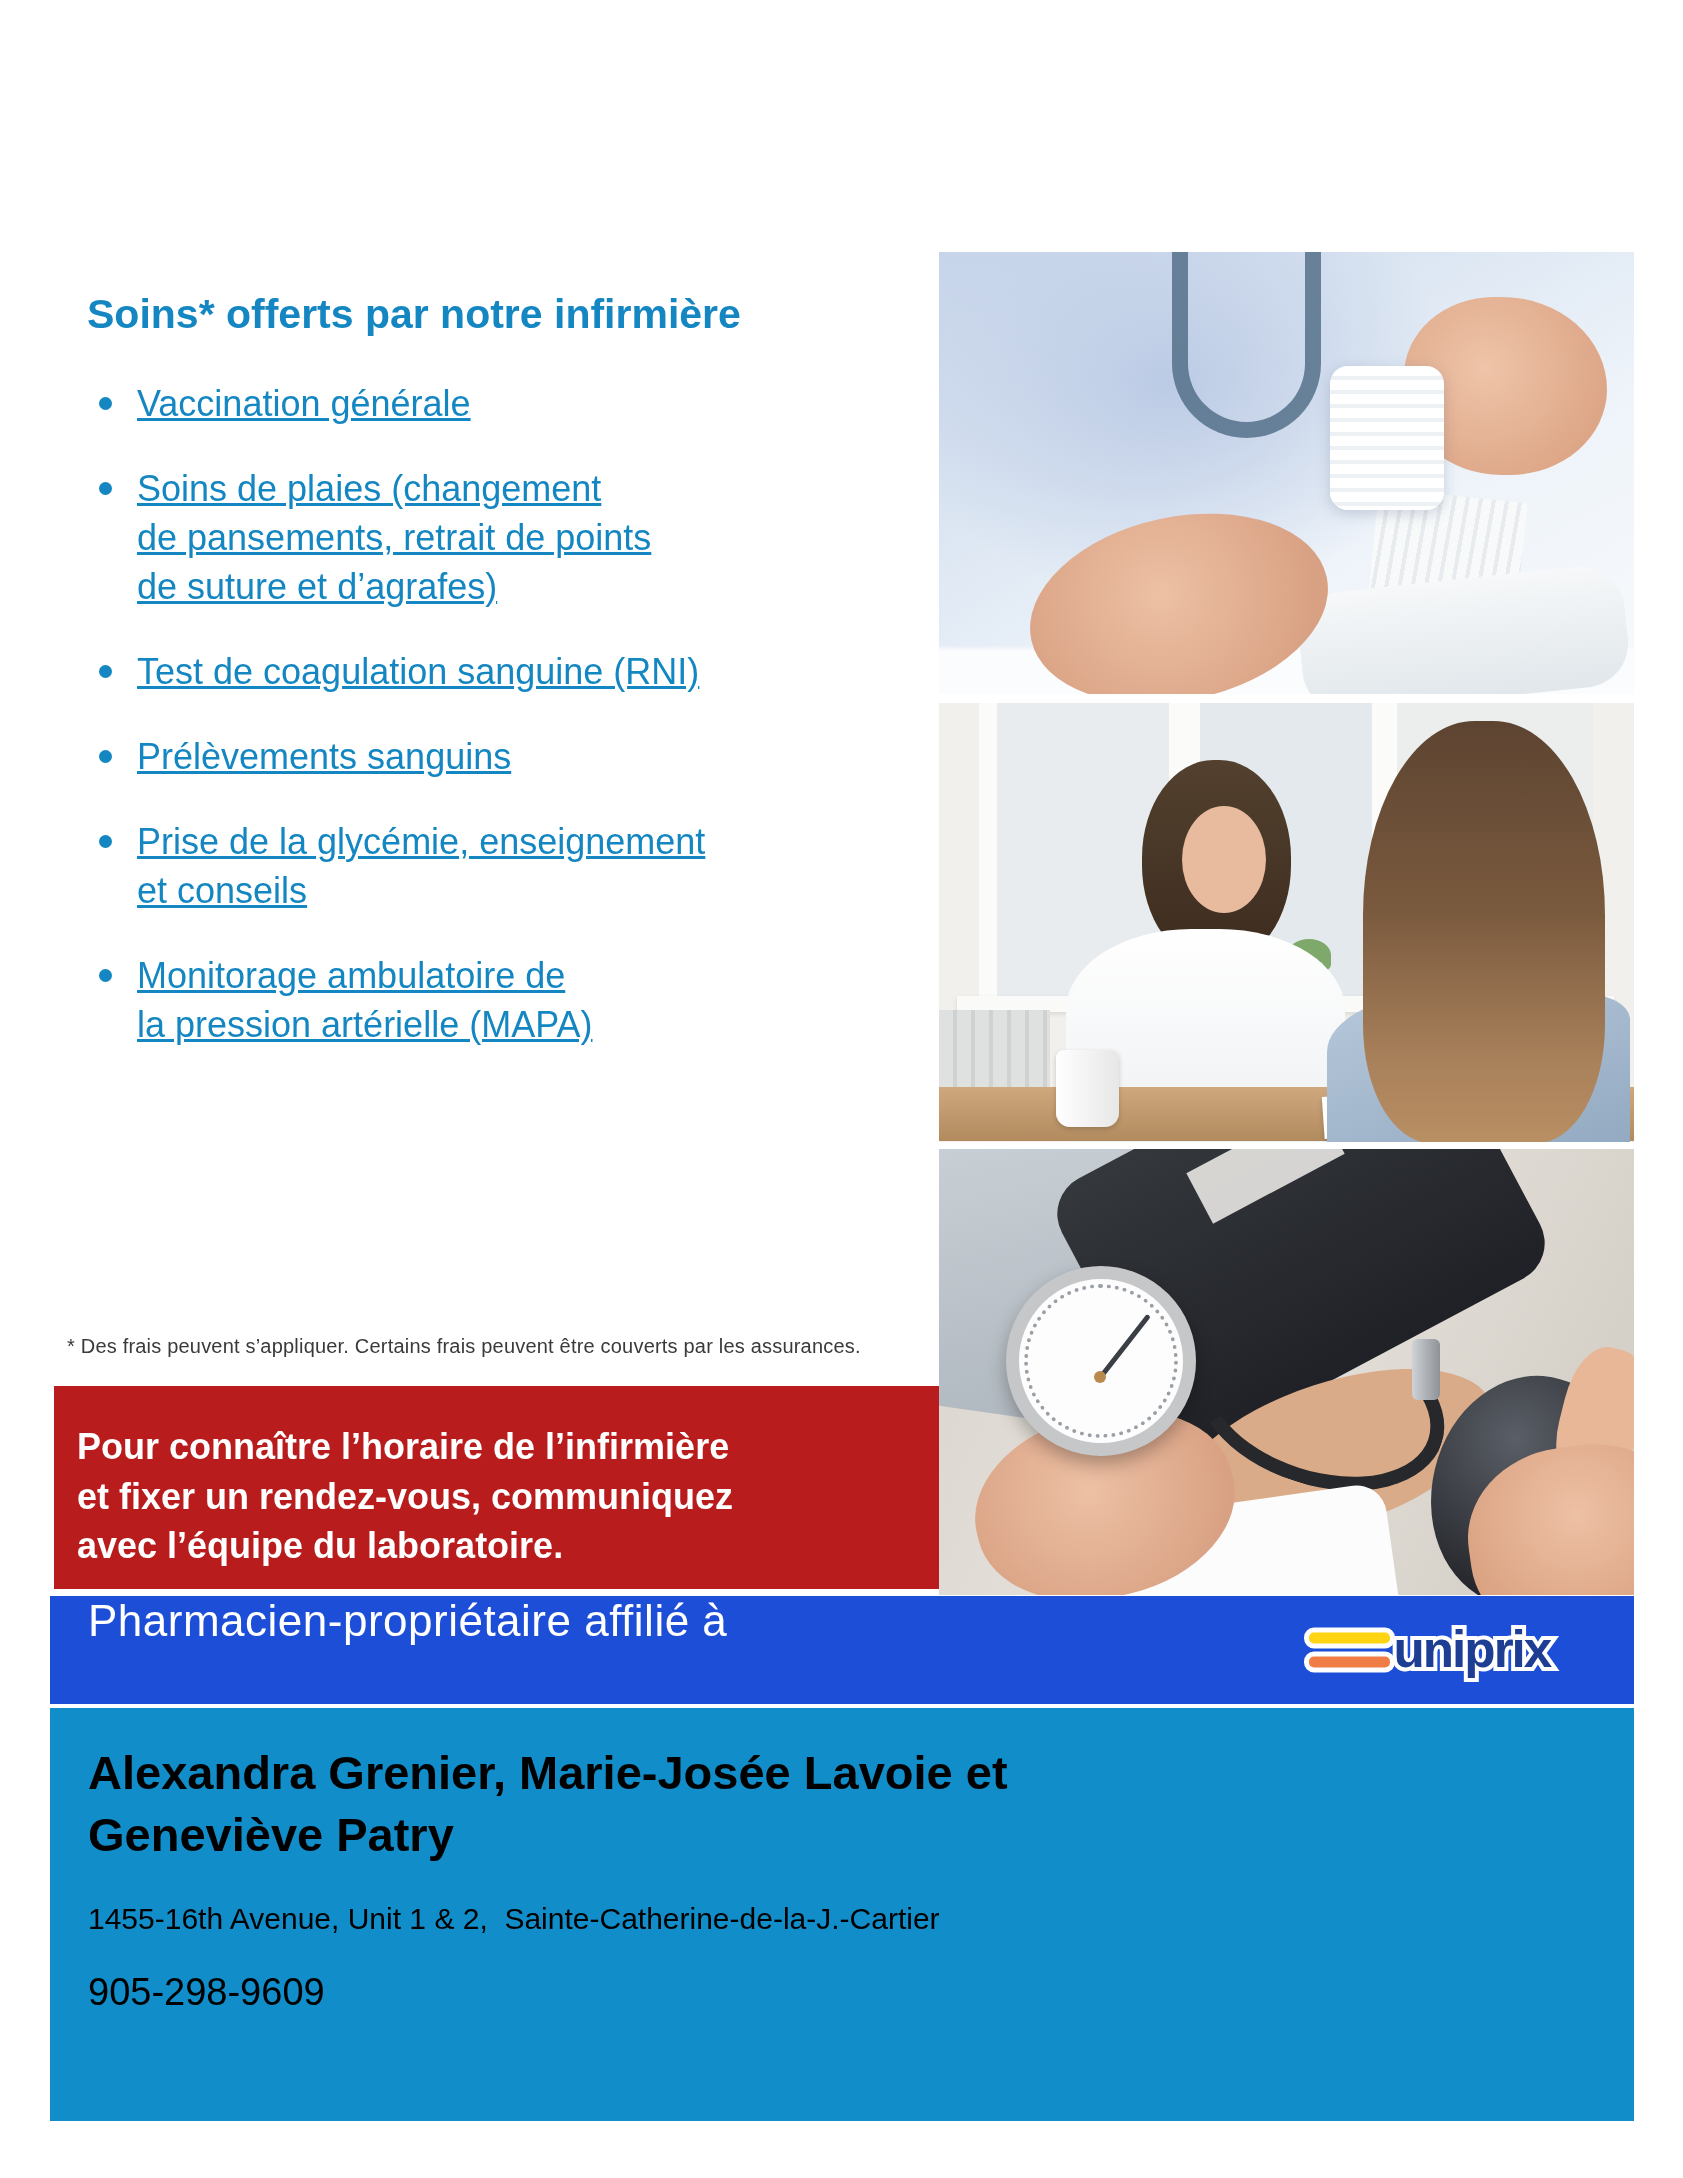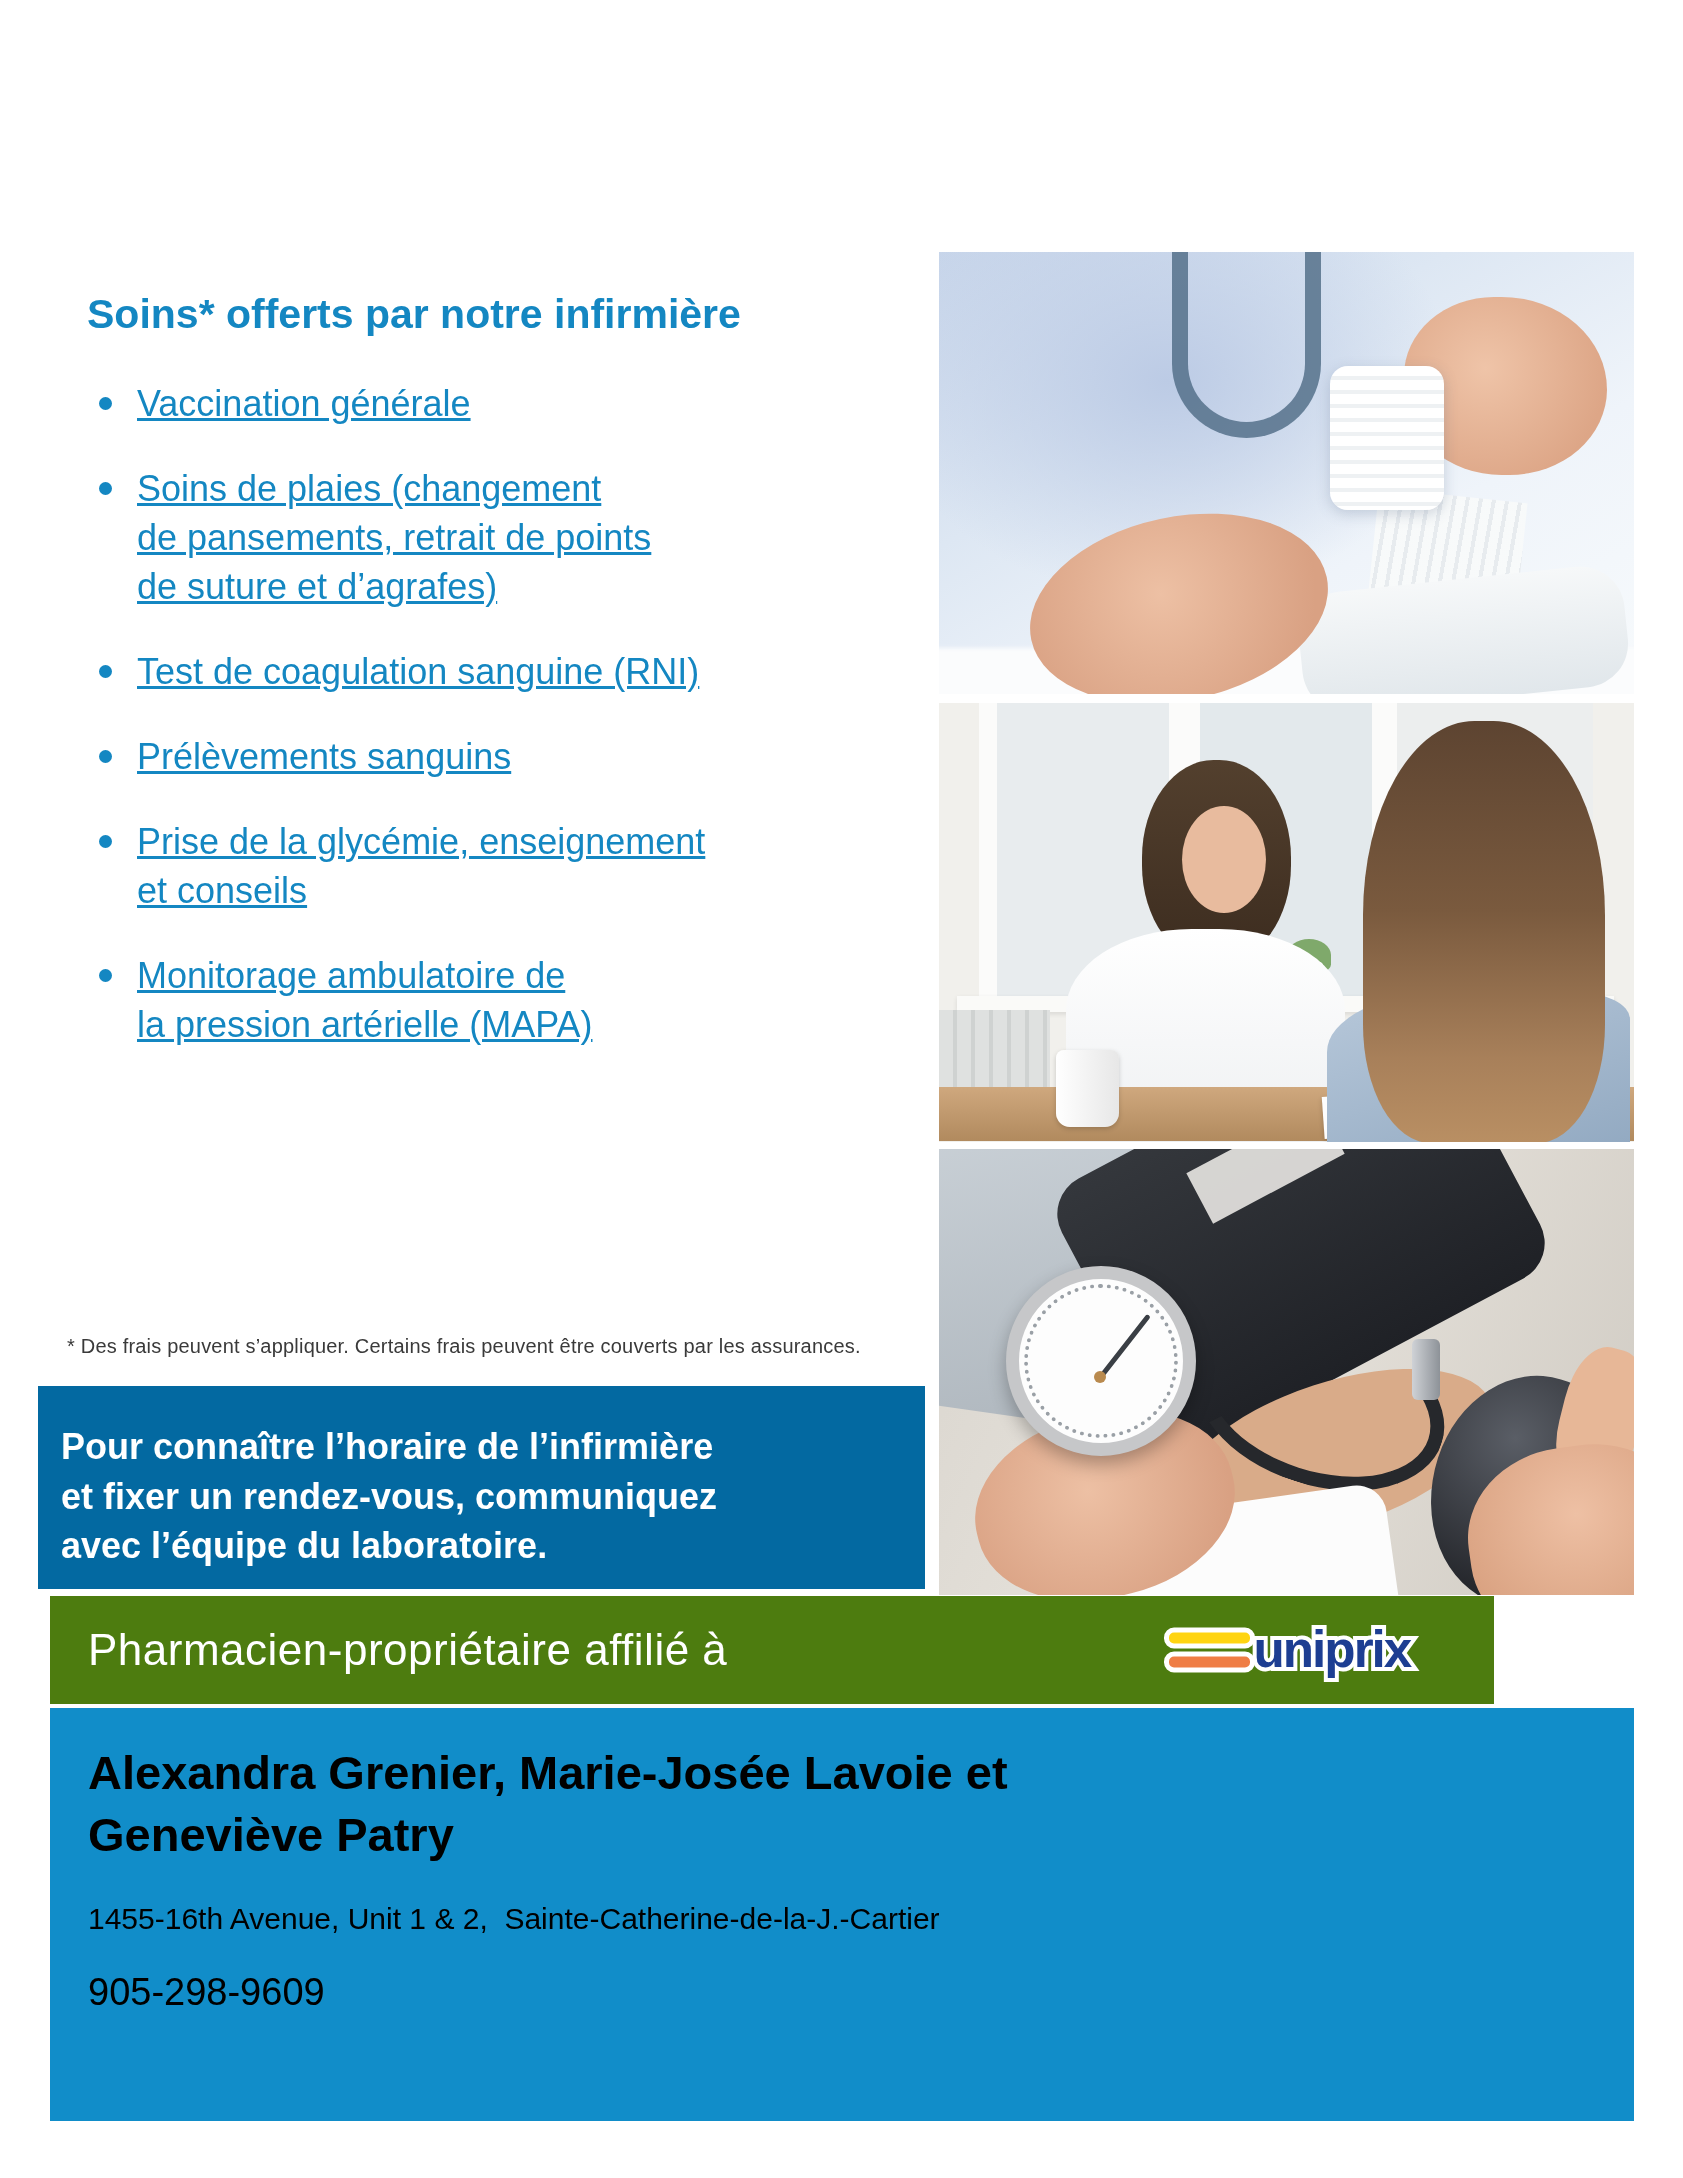--- a/index.html
+++ b/index.html
@@ -17,21 +17,21 @@
   .services { left:87px; top:291px; width:673px; color:#1487c2; }
   .services h2 { font-size:41px; font-weight:bold; color:#1487c2; }
   .services ul { list-style:none; margin-top:42px; }
   .services li { position:relative; padding-left:50px; font-size:36px; line-height:1.36;
                  white-space:pre-line; margin-bottom:36px;text-decoration:underline; }
   .services .dot { position:absolute; left:12px; top:17px; width:13px; height:13px; border-radius:50%; background:#1487c2; }
 
   .footnote { left:67px; top:1335px; width:891px; font-size:20px; color:#3a3a3a; letter-spacing:0.2px; }
 
   
-  .cta { left:38px; top:1386px; width:887px; height:203px; background:#0369a1; }
+  .cta { left:54px; top:1386px; width:887px; height:203px; background:#b91c1c; }
   .cta .cta-text { position:absolute; left:23px; top:36px; color:#ffffff; font-size:36px; font-weight:bold;
                    line-height:1.38; white-space:pre-line; }
 
   
   .photo { left:939px; width:695px; overflow:hidden; background:#eef2f6; }
   .photo div { position:absolute; }
   #photo1 { top:252px; height:442px; background:linear-gradient(150deg,#c7d5ea 0%,#dde7f3 35%,#eff4fa 65%,#f7fafc 100%); }
   .p1-shirt { left:-59px; top:-89px; width:574px; height:436px; background:radial-gradient(closest-side,#bccbe5,rgba(188,203,229,0)); }
   .p1-steth { left:233px; top:-12px; width:149px; height:198px; border:16px solid #4e6b85; border-top:0; border-radius:0 0 94px 94px; opacity:.8; }
   .p1-hand-top { left:465px; top:45px; width:203px; height:178px; border-radius:46% 54% 50% 50%; background:radial-gradient(circle at 40% 40%,#efc4a8,#dda687 75%); }
@@ -69,21 +69,21 @@
   .p3-hand-right { left:530px; top:297px; width:223px; height:193px; border-radius:45%; transform:rotate(-8deg); background:radial-gradient(circle at 50% 35%,#eec0a4,#d8a07f 80%); }
   .p3-thumb { left:622px; top:198px; width:79px; height:144px; border-radius:42%; transform:rotate(14deg); background:#e7b797; }
   .p3-hand-left { left:35px; top:265px; width:262px; height:183px; border-radius:48%; transform:rotate(-14deg); background:radial-gradient(circle at 45% 40%,#edc0a4,#d9a183 78%); }
   .p3-coat { left:109px; top:356px; width:347px; height:158px; border-radius:30px; transform:rotate(-8deg); background:#fcfcfc; }
   .p3-gauge { left:67px; top:117px; width:190px; height:190px; border-radius:50%; border:13px solid #c6c7c9; background:#fdfdfd; box-shadow:0 8px 18px rgba(0,0,0,.28); }
   .p3-gauge-ticks { left:85px; top:135px; width:154px; height:154px; border-radius:50%; border:4px dotted #9aa0a6; }
   .p3-needle { left:160px; top:150px; width:5px; height:77px; background:#3a3f45; transform-origin:50% 77px; transform:rotate(38deg); border-radius:3px; }
   .p3-gauge-hub { left:155px; top:222px; width:12px; height:12px; border-radius:50%; background:#b98a4e; }
 
   
-  .band-affil { left:50px; top:1596px; width:1444px; height:108px; background:#4d7c0f; display:flex; align-items:center; }
+  .band-affil { left:50px; top:1596px; width:1584px; height:108px; background:#1d4ed8; display:flex; align-items:flex-start; }
   .band-affil .affil-label { margin-left:38px; color:#ffffff; font-size:44px; font-weight:normal; letter-spacing:0.5px; }
   .uniprix { position:absolute; right:42px; top:50%; transform:translateY(-50%); display:flex; align-items:center; }
   .uniprix-bars { display:flex; flex-direction:column; gap:3px; margin-right:-6px; position:relative; z-index:1; }
   .uniprix-bars .bar { width:91px; height:21px; border:5px solid #ffffff; border-radius:10px; }
   .bar-yellow { background:#ffd412; }
   .bar-orange { background:#ef7d45; }
 
   
   .band-owners { left:50px; top:1708px; width:1584px; height:413px; background:#118dc9; color:#000000; }
   .owners-names { position:absolute; left:38px; top:34px; font-size:47px; font-weight:bold; line-height:1.32; white-space:pre-line; }

